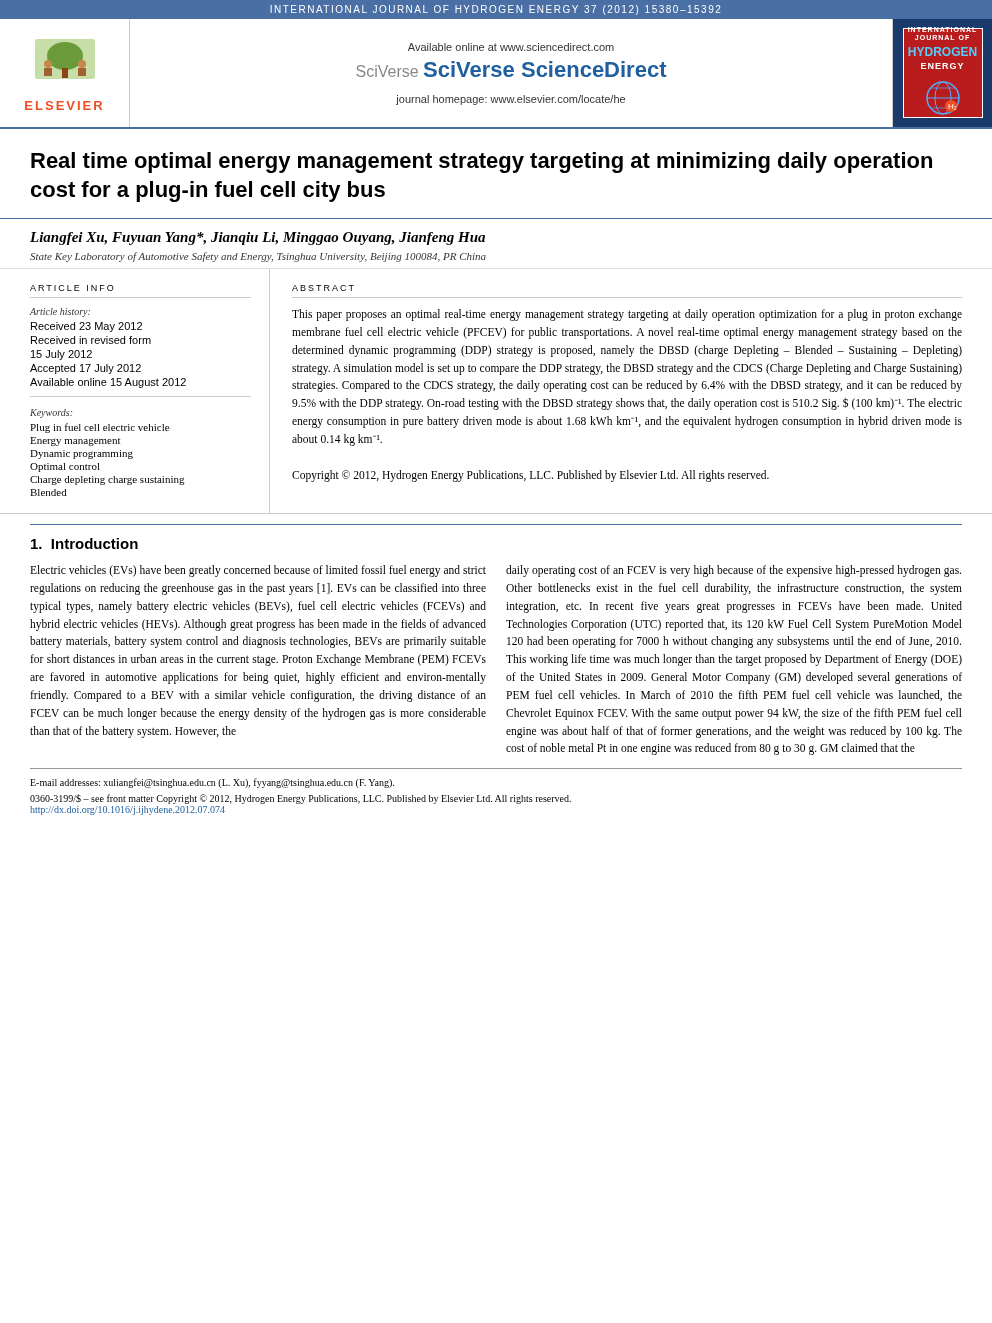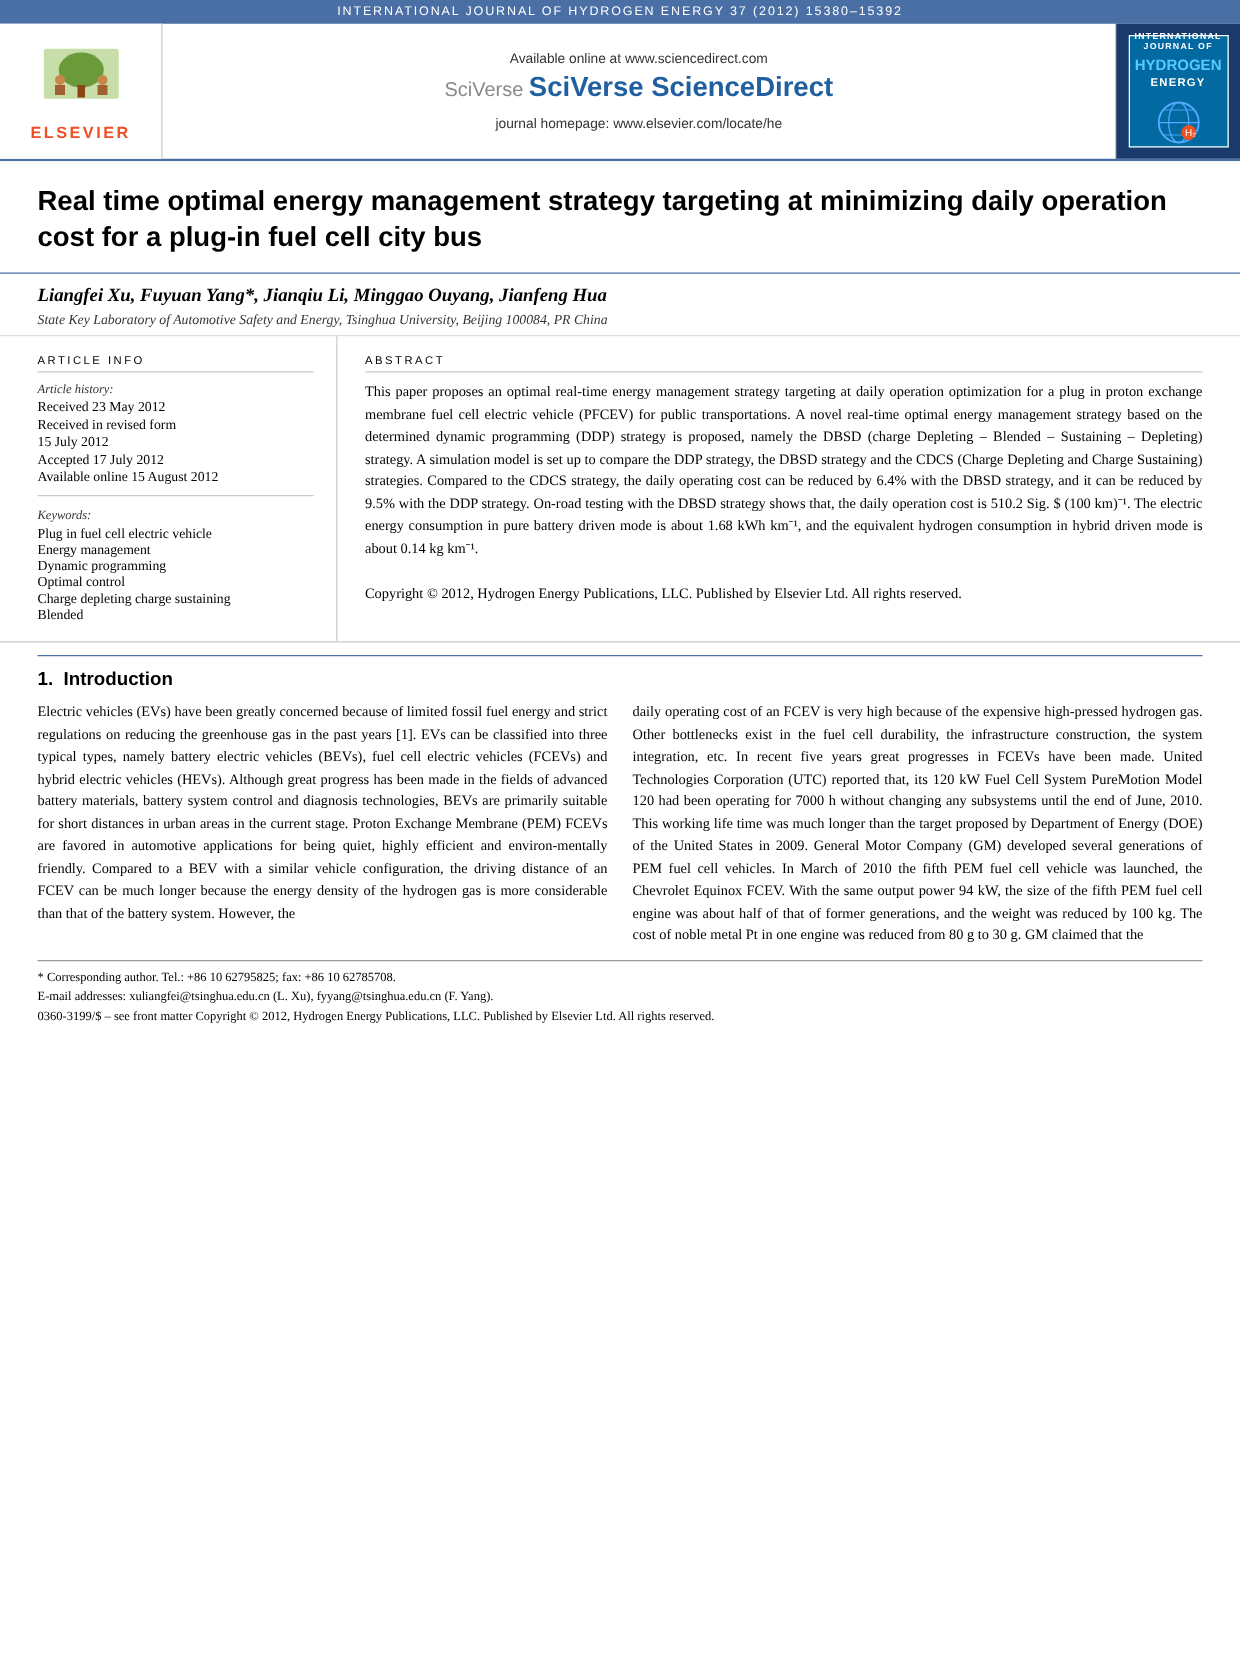--- a/index.html
+++ b/index.html
@@ -84,21 +84,21 @@
       border-left: 1px solid #ccc;
       display: flex;
       align-items: center;
       justify-content: center;
       padding: 8px;
       background: #1a3a6b;
     }
     .journal-logo-inner {
       width: 80px;
       height: 90px;
-      background: #0369a1;
+      background: #b91c1c;
       border: 1px solid #fff;
       display: flex;
       flex-direction: column;
       align-items: center;
       justify-content: center;
       color: #fff;
       font-family: Arial, sans-serif;
       font-size: 8px;
       text-align: center;
       padding: 4px;
@@ -169,21 +169,21 @@
       font-size: 10px;
       font-style: italic;
       font-family: 'Times New Roman', serif;
       color: #333;
       margin-bottom: 3px;
     }
     .article-info-date {
       font-size: 11px;
       color: #000;
       margin-bottom: 2px;
-      font-family: Liberation Serif, serif;
+      font-family: Liberation Sans, sans-serif;
     }
     .keywords-title {
       font-size: 10px;
       font-style: italic;
       color: #333;
       margin-top: 10px;
       margin-bottom: 3px;
       font-family: 'Times New Roman', serif;
     }
     .keyword-item {
@@ -369,18 +369,20 @@
     </div>
     <div class="intro-right">
       <div class="body-text">
         <span>daily operating cost of an FCEV is very high because of the expensive high-pressed hydrogen gas. Other bottlenecks exist in the fuel cell durability, the infrastructure construction, the system integration, etc. In recent five years great progresses in FCEVs have been made. United Technologies Corporation (UTC) reported that, its 120 kW Fuel Cell System PureMotion Model 120 had been operating for 7000 h without changing any subsystems until the end of June, 2010. This working life time was much longer than the target proposed by Department of Energy (DOE) of the United States in 2009. General Motor Company (GM) developed several generations of PEM fuel cell vehicles. In March of 2010 the fifth PEM fuel cell vehicle was launched, the Chevrolet Equinox FCEV. With the same output power 94 kW, the size of the fifth PEM fuel cell engine was about half of that of former generations, and the weight was reduced by 100 kg. The cost of noble metal Pt in one engine was reduced from 80 g to 30 g. GM claimed that the</span>
       </div>
     </div>
   </div>
 </div>
 
 <div class="footnote-section">
-  <div class="footnote-text">* Corresponding author. Tel.: +86 10 62795825; fax: +86 10 62785708.</div>
   <div class="footnote-text">
     <span>E-mail addresses: xuliangfei@tsinghua.edu.cn (L. Xu), fyyang@tsinghua.edu.cn (F. Yang).</span>
   </div>
   <div class="issn-text">0360-3199/$ – see front matter Copyright © 2012, Hydrogen Energy Publications, LLC. Published by Elsevier Ltd. All rights reserved.</div>
+  <div class="doi-text">
+    <a>http://dx.doi.org/10.1016/j.ijhydene.2012.07.074</a>
+  </div>
 </div>
 
 </body></html>

